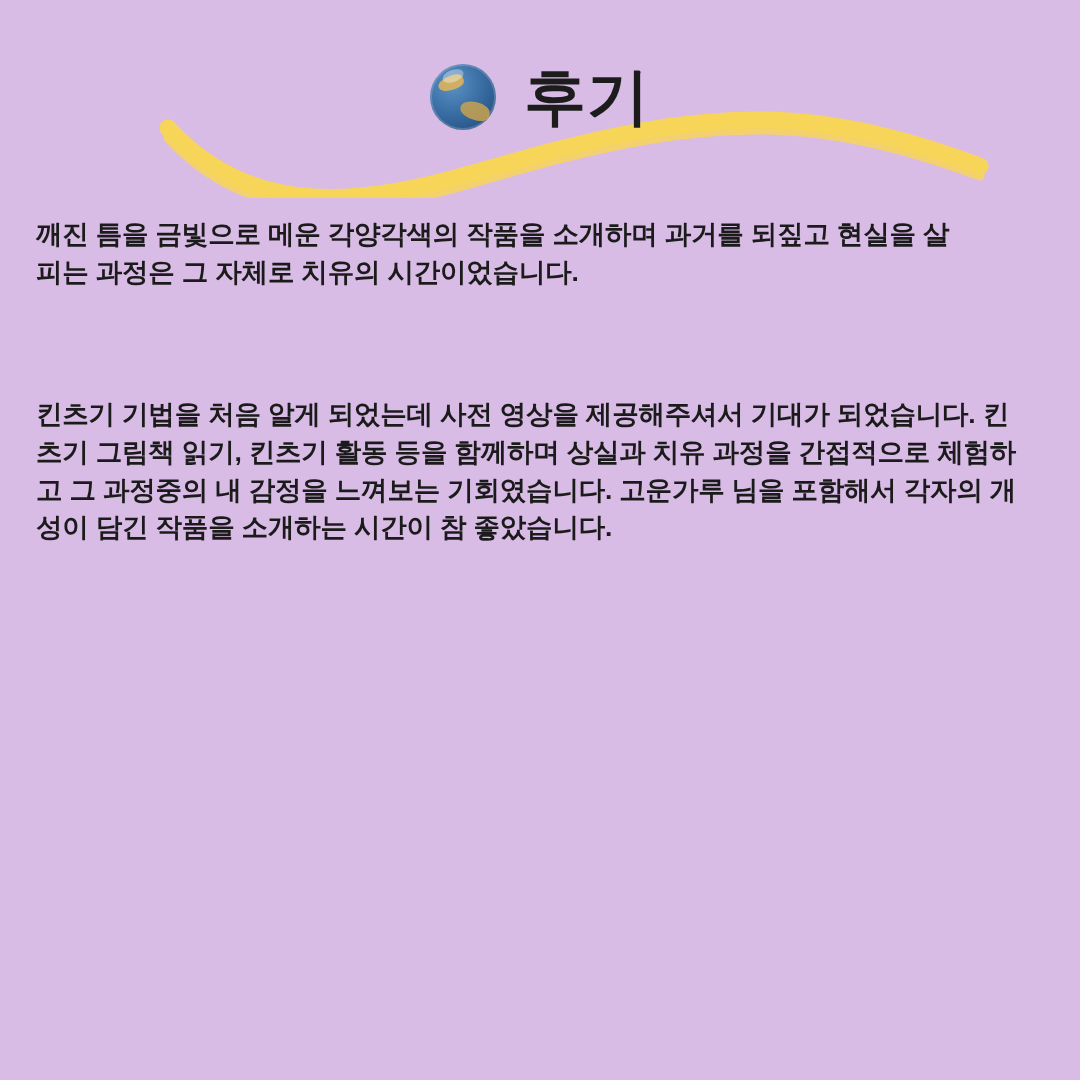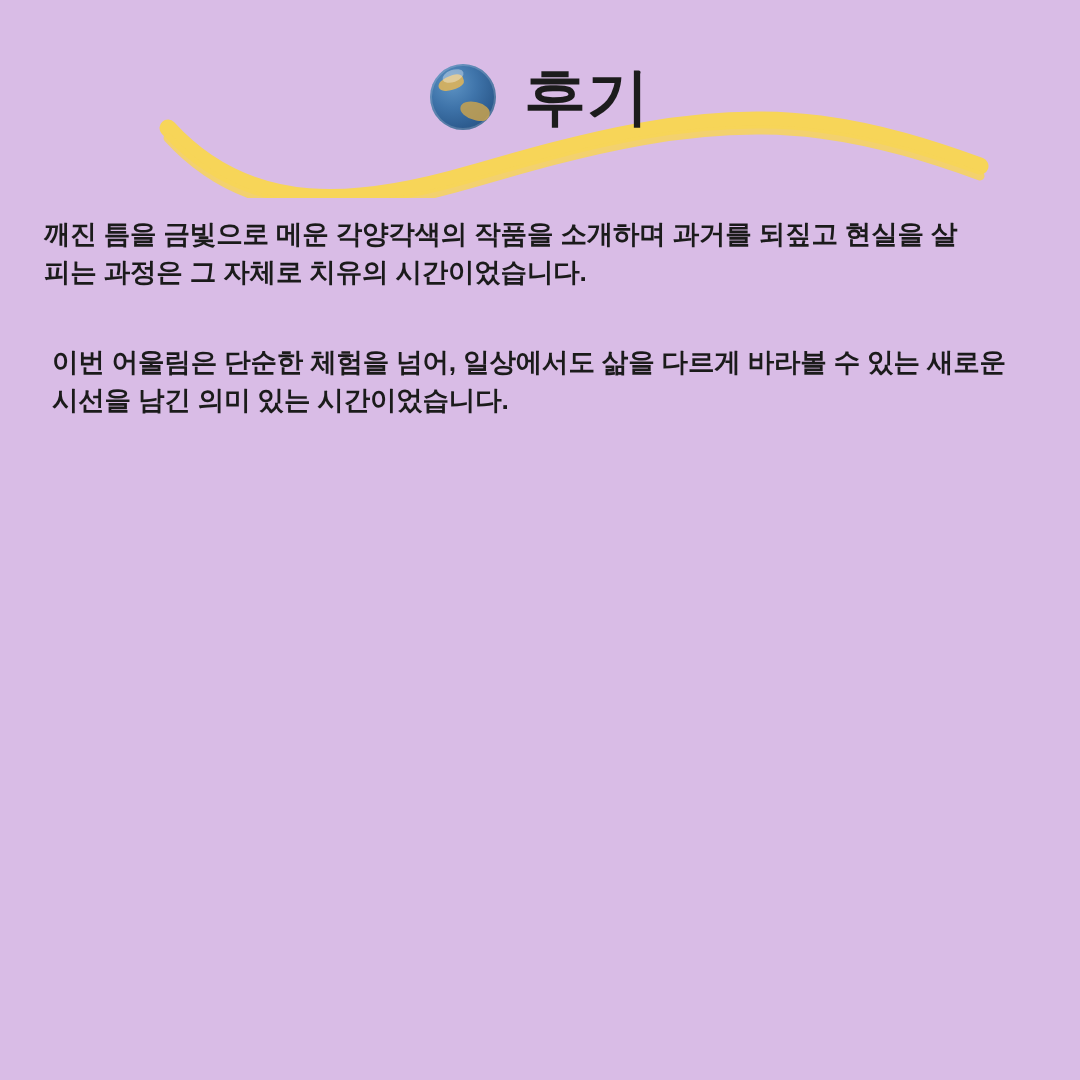--- a/index.html
+++ b/index.html
@@ -110,21 +110,20 @@
     width: 1012px;
   }
   .para {
     color: #1b1b1b;
     font-size: 26.5px;
     font-weight: 700;
     line-height: 1.43;
     letter-spacing: -0.2px;
     white-space: pre-line;
     word-break: keep-all;
-    margin-left: 8px;
   }
   .para + .para {
     margin-top: 0;
   }
   .gap-md { height: 52px; }
   .gap-lg { height: 58px; }
 
   .indent {
     padding-left: 8px;
   }
@@ -147,23 +146,25 @@
       <div class="header-title">후기</div>
     </div>
   </div>
 
   <div class="content">
     <div class="para">깨진 틈을 금빛으로 메운 각양각색의 작품을 소개하며 과거를 되짚고 현실을 살
 피는 과정은 그 자체로 치유의 시간이었습니다.</div>
 
     <div class="gap-md"></div>
 
-    <div class="para indent"> 이번 어울림은 단순한 체험을 넘어, 일상에서도 삶을 다르게 바라볼 수 있는 새로운
- 시선을 남긴 의미 있는 시간이었습니다.</div>
 
     <div class="gap-md"></div>
 
+    <div class="para">킨츠기 기법을 처음 알게 되었는데 사전 영상을 제공해주셔서 기대가 되었습니다. 킨
+츠기 그림책 읽기, 킨츠기 활동 등을 함께하며 상실과 치유 과정을 간접적으로 체험하
+고 그 과정중의 내 감정을 느껴보는 기회였습니다. 고운가루 님을 포함해서 각자의 개
+성이 담긴 작품을 소개하는 시간이 참 좋았습니다.</div>
 
     <div class="gap-lg"></div>
 
   </div>
 
 </div>
 
 </body></html>

